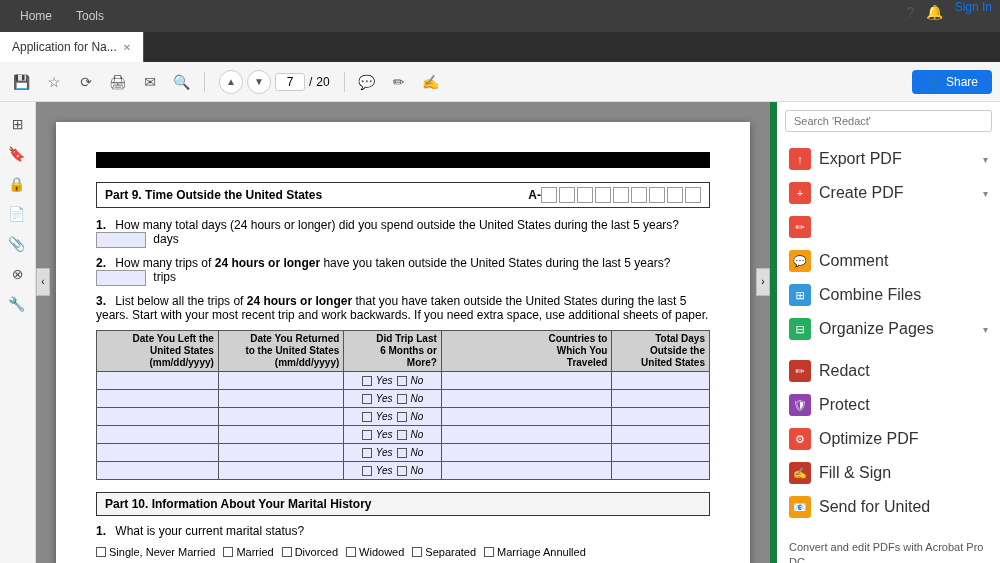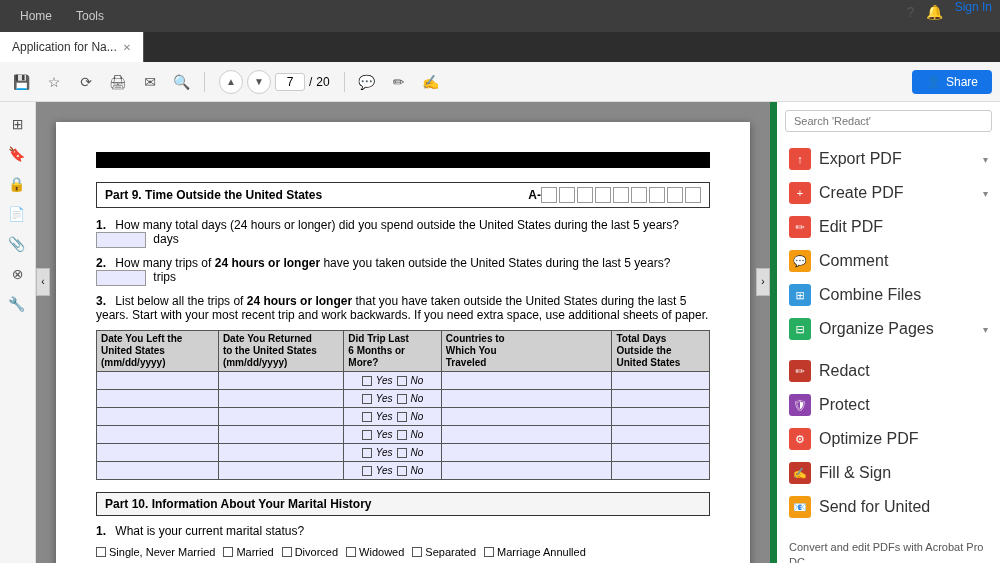--- a/index.html
+++ b/index.html
@@ -105,21 +105,21 @@
     .a-fields { display: flex; gap: 2px; }
     .a-cell { width: 16px; height: 16px; border: 1px solid #999; }
 
     .question { margin-bottom: 8px; }
     .q-num { font-weight: bold; min-width: 16px; display: inline-block; }
     .q-text { display: inline; }
     .days-label { margin-left: 4px; }
 
     .table-container { width: 100%; border-collapse: collapse; margin: 8px 0 12px 0; }
     .table-container th, .table-container td { border: 1px solid #555; padding: 2px 4px; font-size: 11px; vertical-align: middle; }
-    .table-container th { background: #d0d0d0; text-align: left; font-weight: bold; font-size: 10px; line-height: 1.2; }
+    .table-container th { background: #d0d0d0; text-align: right; font-weight: bold; font-size: 10px; line-height: 1.2; }
     .table-container td { background: #e8e8ff; height: 18px; font-style: italic; }
     .checkbox-cell { display: flex; gap: 4px; align-items: center; justify-content: center; background: #e8e8ff; }
     .cb { width: 10px; height: 10px; border: 1px solid #555; display: inline-block; flex-shrink: 0; }
     .cb-label { font-size: 10px; }
 
     .part10-header { border: 1px solid #333; padding: 4px 8px; font-size: 12px; font-weight: bold; margin-bottom: 8px; background: #f5f5f5; }
     .marital-row { display: flex; align-items: center; gap: 8px; flex-wrap: wrap; margin-top: 4px; }
     .marital-option { display: flex; align-items: center; gap: 3px; font-size: 11px; }
   </style>
 </head>
@@ -378,21 +378,20 @@
     </div>
 
     <div class="rs-item">
       <div class="rs-item-icon" style="background:#e74c3c; color:white; font-size:11px; border-radius:3px;">+</div>
       <span class="rs-item-label">Create PDF</span>
       <span class="rs-arrow">▾</span>
     </div>
 
     <div class="rs-item">
       <div class="rs-item-icon" style="background:#e74c3c; color:white; font-size:11px; border-radius:3px;">✏</div>
-      <span class="rs-item-label">Edit PDF</span>
     </div>
 
     <div class="rs-item">
       <div class="rs-item-icon" style="background:#f39c12; color:white; font-size:11px; border-radius:3px;">💬</div>
       <span class="rs-item-label">Comment</span>
     </div>
 
     <div class="rs-item">
       <div class="rs-item-icon" style="background:#3498db; color:white; font-size:11px; border-radius:3px;">⊞</div>
       <span class="rs-item-label">Combine Files</span>

